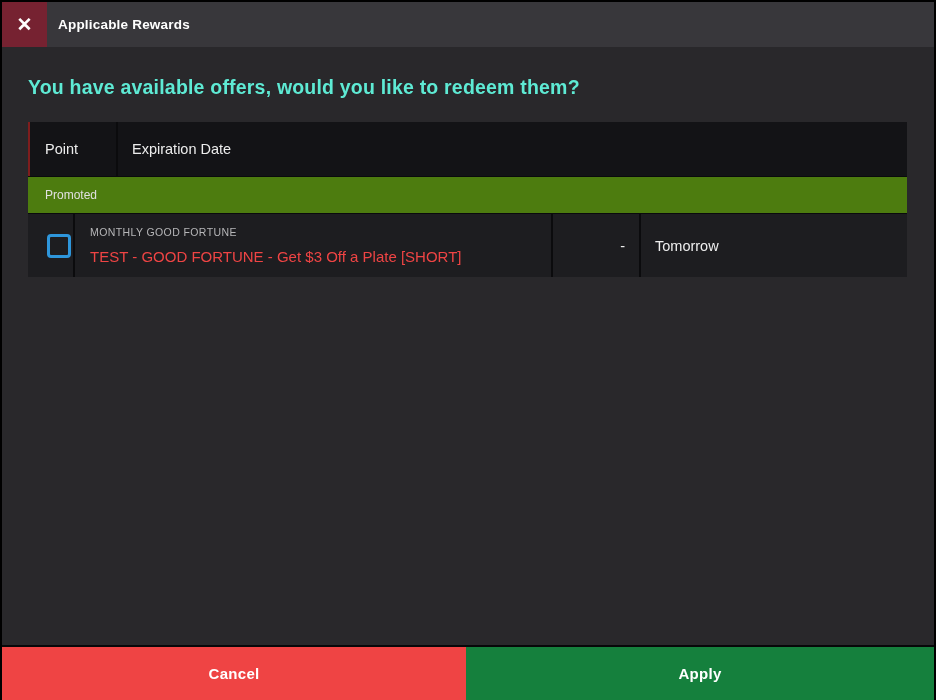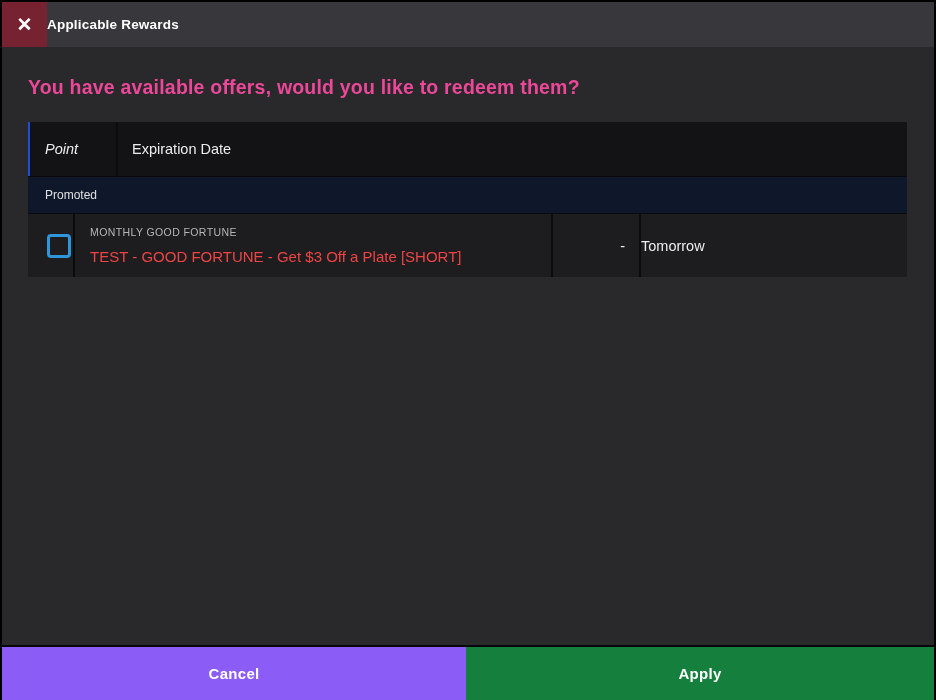--- a/index.html
+++ b/index.html
@@ -34,27 +34,28 @@
     color: #ffffff;
     font-size: 19px;
     font-weight: bold;
     line-height: 1;
   }
   .topbar-title {
     color: #ffffff;
     font-weight: bold;
     font-size: 13.5px;
     letter-spacing: 0.2px;
+    margin-left: 11px;
   }
   
   .heading {
     position: absolute;
     top: 74px; left: 26px; right: 42px;
     margin: 0;
-    color: #ec4899;
+    color: #5eead4;
     font-size: 19.5px;
     font-weight: bold;
     letter-spacing: 0.2px;
   }
   
   .offers-table {
     position: absolute;
     top: 120px; left: 26px;
     width: 879px;
   }
@@ -63,25 +64,25 @@
     display: flex;
     height: 54px;
     background: #131316;
   }
   .th {
     display: flex; align-items: center;
     color: #ececec;
     font-size: 14.5px;
   }
   .th-offers { width: 525px; padding-left: 17px; }
-  .th-point  { width: 88px;  padding-left: 15px; border-left: 2px solid #1d4ed8; font-style: italic; }
+  .th-point  { width: 88px;  padding-left: 15px; border-left: 2px solid #7f1d1d; }
   .th-exp    { flex: 1;      padding-left: 14px; border-left: 2px solid #0b0b0d; text-align: right; }
   .section-row {
     height: 37px;
-    background: #0f172a;
+    background: #4d7c0f;
     border-top: 1px solid #0a0a0c;
     display: flex; align-items: center;
     padding-left: 17px;
     color: #e0e0e0;
     font-size: 12px;
     text-align: center;
   }
   .offer-row {
     display: flex;
     height: 64px;
@@ -123,41 +124,42 @@
     border-left: 2px solid #0b0b0d;
     display: flex; align-items: center; justify-content: flex-end;
     padding-right: 14px;
     color: #eeeeee;
     font-size: 14.5px;
   }
   .cell-exp {
     flex: 1;
     border-left: 2px solid #0b0b0d;
     display: flex; align-items: center;
+    padding-left: 14px;
     color: #eeeeee;
     font-size: 14.5px;
   }
   
   .footer {
     position: absolute;
     left: 0; right: 0; bottom: 0;
     height: 53px;
     border-top: 2px solid #070709;
     display: flex;
   }
   .footer button {
     border: none;
     color: #ffffff;
     font-family: "Liberation Sans", "DejaVu Sans", sans-serif;
     font-size: 15px;
     font-weight: bold;
     letter-spacing: 0.3px;
     cursor: pointer;
   }
-  .btn-cancel { width: 464px; flex: 0 0 464px; background: #8b5cf6; }
+  .btn-cancel { width: 464px; flex: 0 0 464px; background: #ef4444; }
   .btn-apply  { flex: 1; background: #15803d; }
 </style>
 </head>
 <body>
 
 <div class="screen">
 
   <header class="topbar">
     <button class="close-btn">
       <span class="close-glyph">✕</span>

